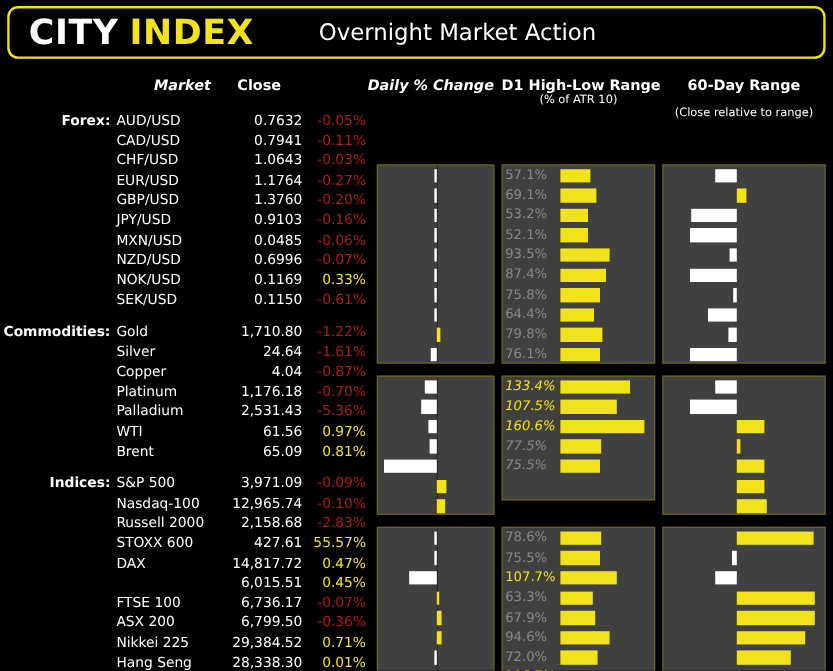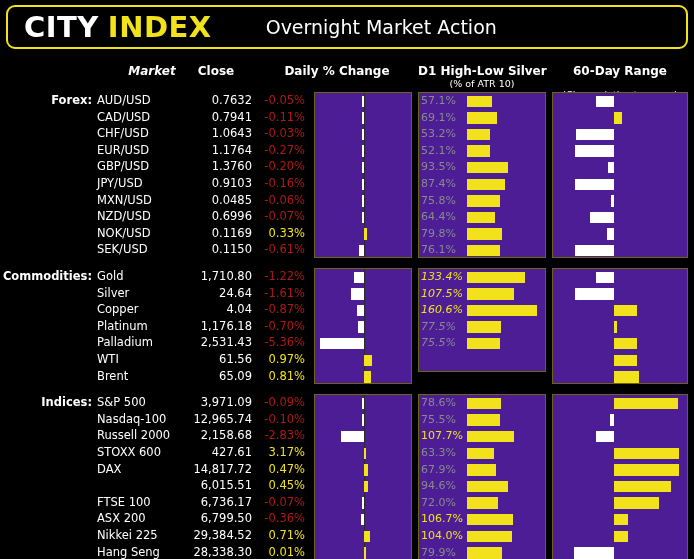--- a/index.html
+++ b/index.html
@@ -129,22 +129,23 @@
     white-space: nowrap;
   }
   .chg-up   { color: #f2e21c; }
   .chg-down { color: #b01818; }
 
   
   .panel {
     position: absolute;
     border: 1px solid #6d6513;
     box-sizing: border-box;
-    background: #4c1d95;
+    background: #404040;
     overflow: hidden;
+    margin-top: 45px;
   }
   .panel-chg  { left: 314px; width: 98px; }
   .panel-atr  { left: 418px; width: 128px; }
   .panel-60d  { left: 552px; width: 136px; }
 
   .prow {
     position: relative;
     width: 100%;
     height: 16.6px;
   }
@@ -204,22 +205,22 @@
 <div class="banner">
   <div class="brand">
     <span class="city">CITY</span><span class="index">INDEX</span>
   </div>
   <div class="banner-title">Overnight Market Action</div>
 </div>
 
 <div class="colheads">
   <div class="ch" style="left:97px;  width:110px; top:6px;font-style:italic;">Market</div>
   <div class="ch" style="left:180px; width:72px;  top:6px;">Close</div>
-  <div class="ch" style="left:271px; width:132px; top:6px;">Daily % Change</div>
-  <div class="ch" style="left:418px; width:128px; top:6px;">D1 High-Low Silver</div>
+  <div class="ch" style="left:293px; width:132px; top:6px;font-style:italic;">Daily % Change</div>
+  <div class="ch" style="left:418px; width:128px; top:6px;">D1 High-Low Range</div>
   <div class="ch-sub" style="left:418px; width:128px; top:20px;">(% of ATR 10)</div>
   <div class="ch" style="left:552px; width:136px; top:6px;">60-Day Range</div>
   <div class="ch-sub" style="left:548px; width:144px; top:31px;text-align:center;">(Close relative to range)</div>
 </div>
 
 <div class="grid" id="grid">
     <div class="group" style="height: 166px;">
       <div class="rows" style="height: 166px;">
         <div class="row">
           <div class="c-group">Forex:</div>
@@ -504,21 +505,21 @@
           <div class="c-chg chg-down">-0.10%</div>
         </div>
         <div class="row">
           <div class="c-market">Russell 2000</div>
           <div class="c-close">2,158.68</div>
           <div class="c-chg chg-down">-2.83%</div>
         </div>
         <div class="row">
           <div class="c-market">STOXX 600</div>
           <div class="c-close">427.61</div>
-          <div class="c-chg chg-up">3.17%</div>
+          <div class="c-chg chg-up">55.57%</div>
         </div>
         <div class="row">
           <div class="c-market">DAX</div>
           <div class="c-close">14,817.72</div>
           <div class="c-chg chg-up">0.47%</div>
         </div>
         <div class="row">
           <div class="c-close">6,015.51</div>
           <div class="c-chg chg-up">0.45%</div>
         </div>

